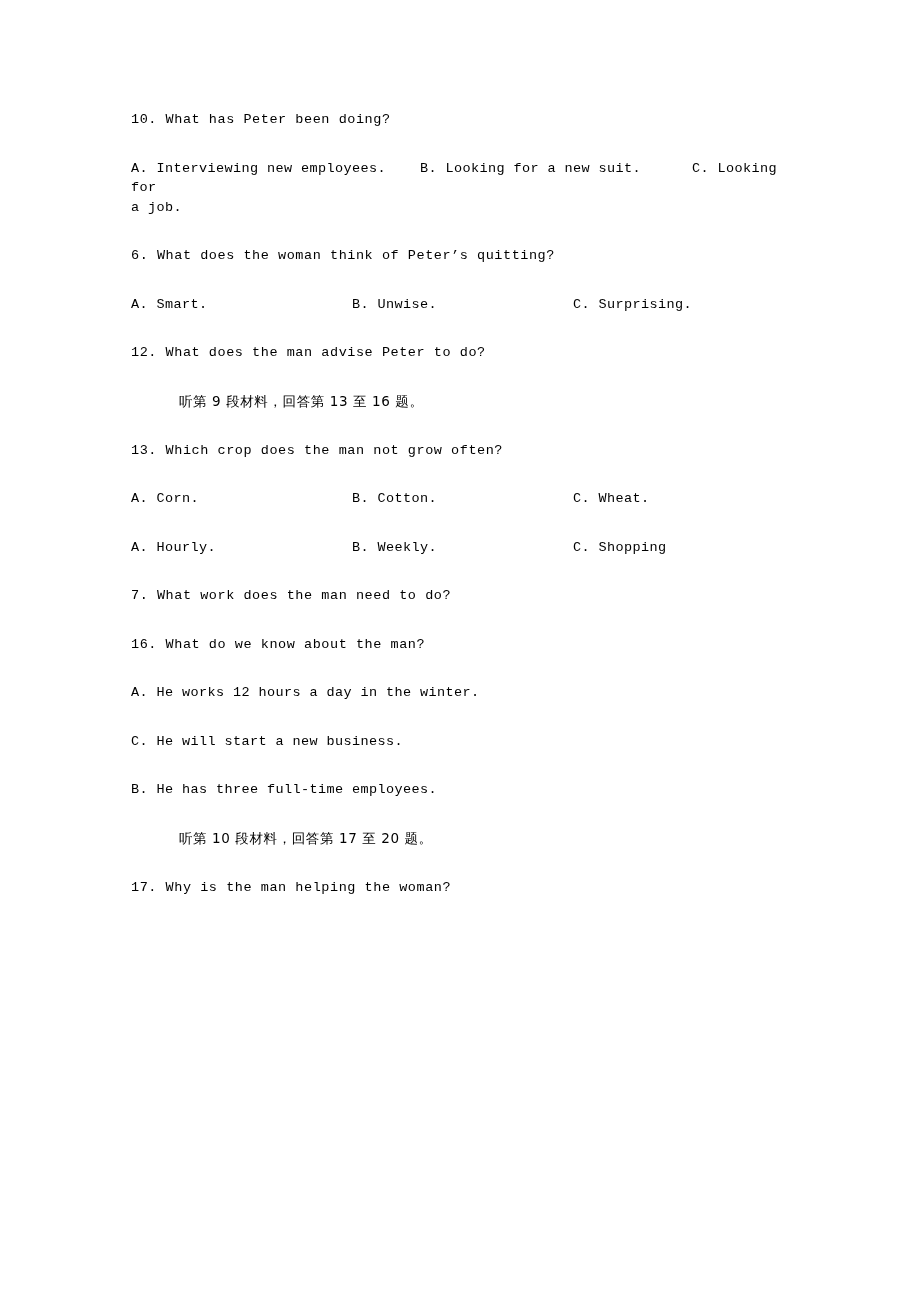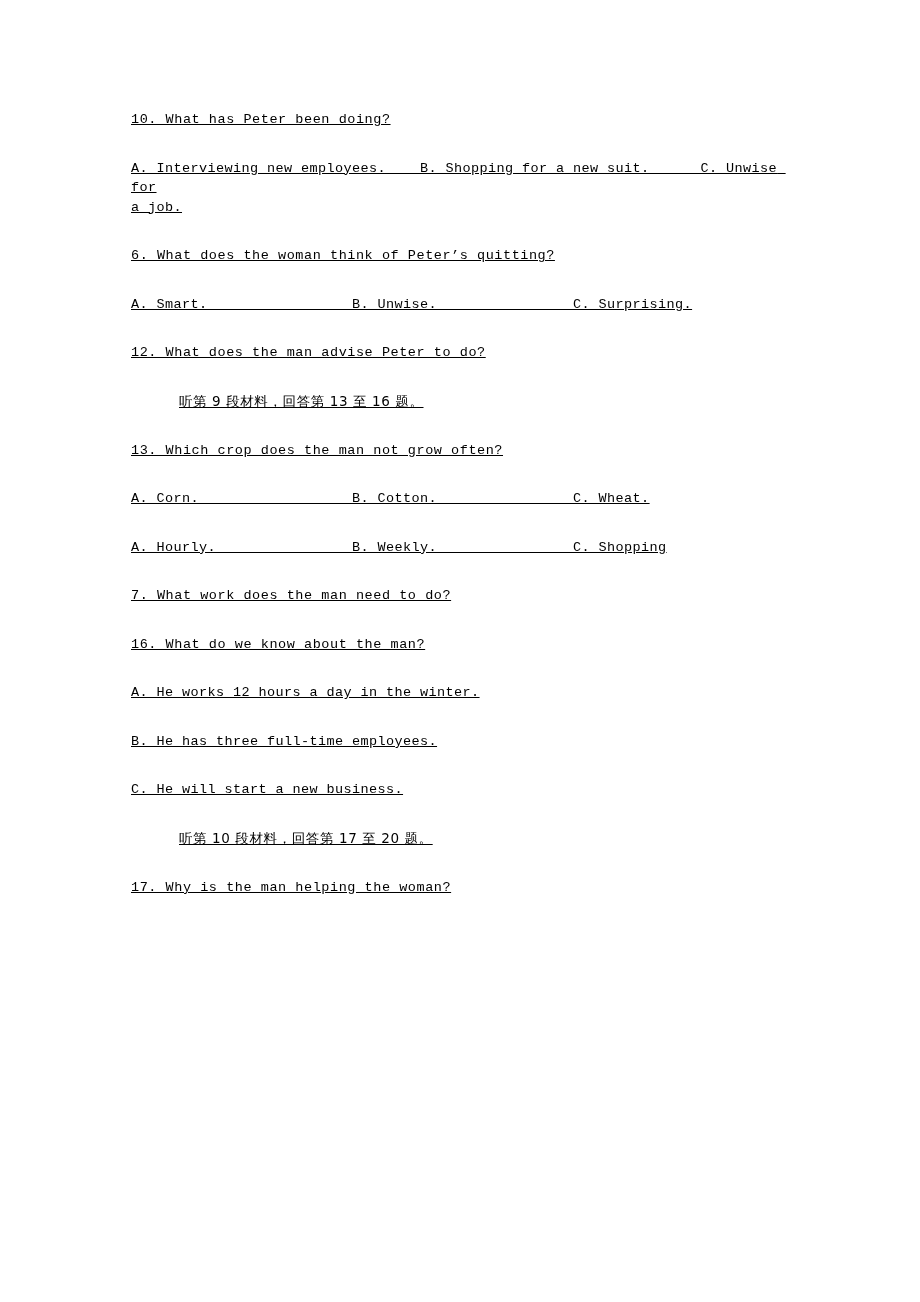--- a/index.html
+++ b/index.html
@@ -20,51 +20,50 @@
     height: 1302px;
     box-sizing: border-box;
     padding: 110px 120px 0 131px;
   }
   .block {
     font-size: 13.5px;
     line-height: 1.45;
     letter-spacing: 0.4px;
     margin: 0 0 29px 0;
     white-space: pre-wrap;
-    text-decoration: underline;
   }
   .block.question {
     letter-spacing: 0.55px;
   }
   .block.options {
     letter-spacing: 0.4px;
   }
   .block.cn {
     font-family: "DejaVu Sans", "Liberation Sans", sans-serif;
     font-size: 13.5px;
     letter-spacing: 0.6px;
     padding-left: 48px;
   }
 </style>
 </head>
 <body>
 
 <div class="page">
   <div id="content">
       <div class="block question">10. What has Peter been doing?</div>
-      <div class="block options">A. Interviewing new employees.    B. Shopping for a new suit.      C. Unwise for
+      <div class="block options">A. Interviewing new employees.    B. Looking for a new suit.      C. Looking for
 a job.</div>
       <div class="block question">6. What does the woman think of Peter’s quitting?</div>
       <div class="block options">A. Smart.                 B. Unwise.                C. Surprising.</div>
       <div class="block question">12. What does the man advise Peter to do?</div>
       <div class="block cn">听第 9 段材料，回答第 13 至 16 题。</div>
       <div class="block question">13. Which crop does the man not grow often?</div>
       <div class="block options">A. Corn.                  B. Cotton.                C. Wheat.</div>
       <div class="block options">A. Hourly.                B. Weekly.                C. Shopping</div>
       <div class="block question">7. What work does the man need to do?</div>
       <div class="block question">16. What do we know about the man?</div>
       <div class="block options">A. He works 12 hours a day in the winter.</div>
+      <div class="block options">C. He will start a new business.</div>
       <div class="block options">B. He has three full-time employees.</div>
-      <div class="block options">C. He will start a new business.</div>
       <div class="block cn">听第 10 段材料，回答第 17 至 20 题。</div>
       <div class="block question">17. Why is the man helping the woman?</div>
     </div>
 </div>
 
 </body></html>

